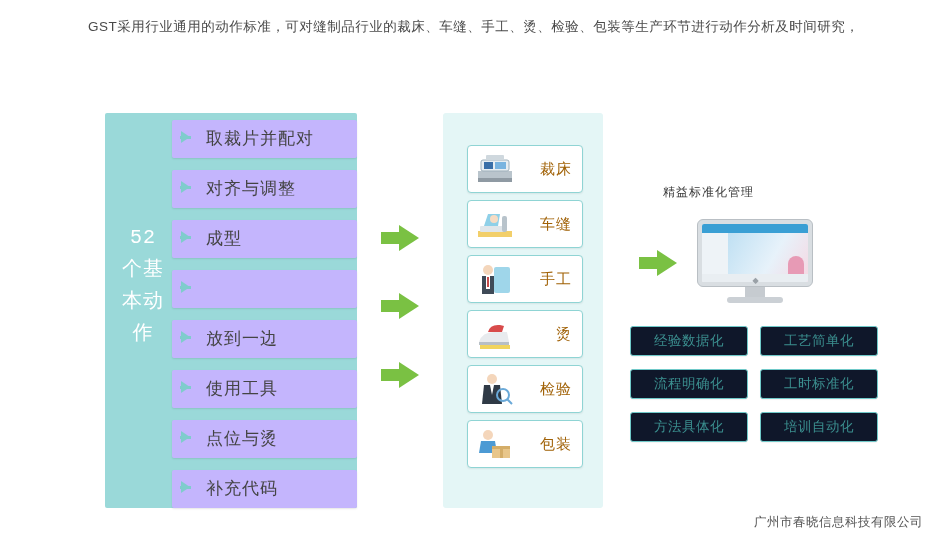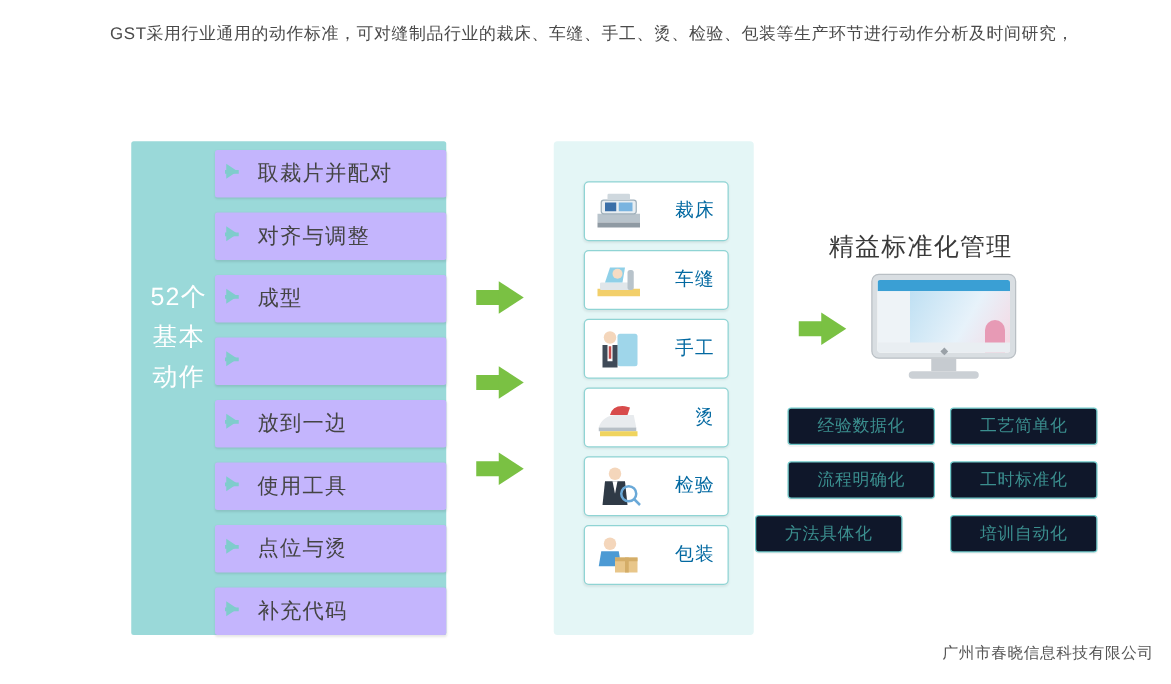--- a/index.html
+++ b/index.html
@@ -42,20 +42,21 @@
   #left-label {
     position: absolute;
     left: 120px;
     top: 222px;
     width: 46px;
     text-align: center;
     font-size: 20px;
     line-height: 32px;
     color: #ffffff;
     letter-spacing: 1px;
+    font-family: Liberation Mono, monospace;
   }
   .step-row {
     position: absolute;
     left: 172px;
     width: 185px;
     height: 38px;
     background: #c4b5fd;
     border-radius: 2px;
     box-shadow: 0 1px 2px rgba(0,0,0,0.10);
   }
@@ -132,38 +133,38 @@
     border: 1px solid #8fd4d4;
     border-radius: 4px;
     box-shadow: 0 1px 2px rgba(0,0,0,0.07);
   }
   .proc-card .proc-text {
     position: absolute;
     right: 10px;
     top: 0;
     line-height: 46px;
     font-size: 15px;
-    color: #0369a1;
+    color: #a16207;
     letter-spacing: 1px;
   }
   .proc-icon {
     position: absolute;
     left: 6px;
     top: 5px;
     width: 42px;
     height: 36px;
     overflow: hidden;
   }
 
   
   #right-title {
     position: absolute;
     left: 663px;
     top: 184px;
-    font-size: 20px;
+    font-size: 12px;
     color: #3a3a3a;
     letter-spacing: 1px;
   }
   #monitor {
     position: absolute;
     left: 697px;
     top: 219px;
     width: 116px;
     height: 84px;
   }
@@ -422,16 +423,16 @@
   </div>
   <div class="logo-dot">◆</div>
   <div class="stand-neck"></div>
   <div class="stand-base"></div>
 </div>
 
 <div class="benefit" style="left:630px; top:326px">经验数据化</div>
 <div class="benefit" style="left:760px; top:326px">工艺简单化</div>
 <div class="benefit" style="left:630px; top:369px">流程明确化</div>
 <div class="benefit" style="left:760px; top:369px">工时标准化</div>
-<div class="benefit" style="left:604px; top:412px">方法具体化</div>
+<div class="benefit" style="left:630px; top:412px">方法具体化</div>
 <div class="benefit" style="left:760px; top:412px">培训自动化</div>
 
 <div id="footer">广州市春晓信息科技有限公司</div>
 
 </body></html>

